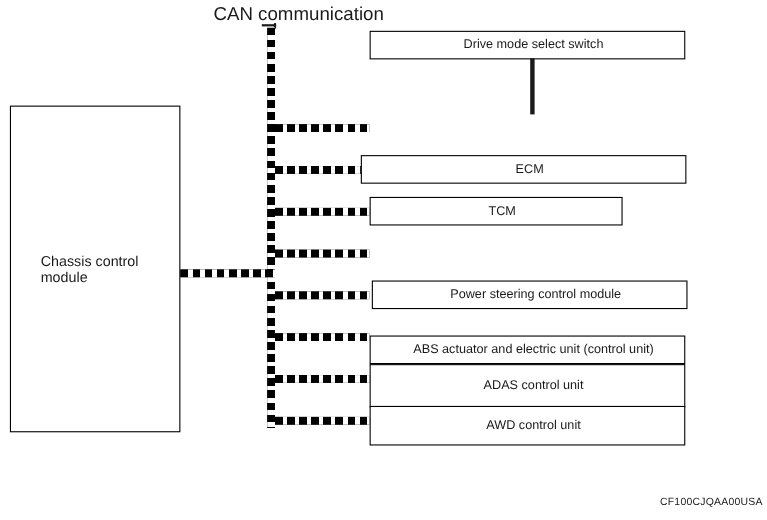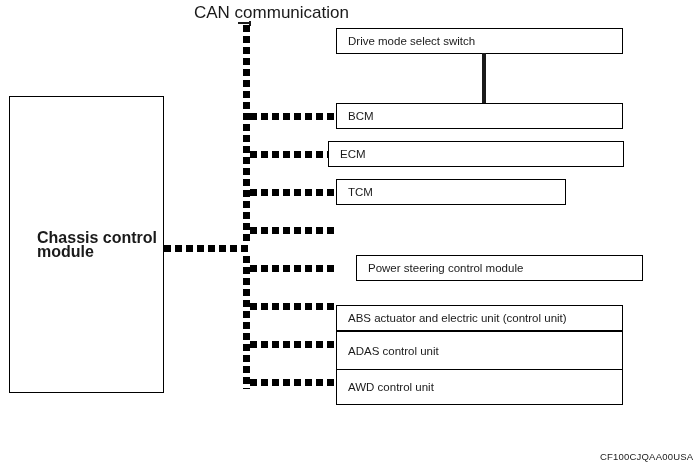--- a/index.html
+++ b/index.html
@@ -28,45 +28,45 @@
   }
 
   
   .node-box {
     position: absolute;
     box-sizing: border-box;
     border: 1.6px solid #000000;
     background: #ffffff;
     display: flex;
     align-items: center;
+    justify-content: center;
   }
   .node-label {
     font-size: 11.5px;
     line-height: 14px;
     white-space: pre-line;
     padding-left: 11px;
     color: #1a1a1a;
   }
 
   
   .chassis-box {
     position: absolute;
     box-sizing: border-box;
     border: 1.6px solid #000000;
     background: #ffffff;
     display: flex;
     align-items: center;
   }
   .chassis-label {
-    font-size: 16px;
+    font-size: 13px;
     line-height: 14px;
     white-space: pre-line;
     padding-left: 27px;
     color: #1a1a1a;
-    font-weight: bold;
   }
 
   
   
   .bus-vertical {
     position: absolute;
     background-image: repeating-linear-gradient(
       to bottom,
       #000000 0px, #000000 7px,
       #ffffff 7px, #ffffff 11px
@@ -129,38 +129,35 @@
 
   <div class="bus-horizontal" style="left:164px; top:245px; width:86px; height:7px;"></div>
 
   <div class="node-box" style="left:336px; top:28px; width:287px; height:26px;">
     <span class="node-label">Drive mode select switch</span>
   </div>
 
   <div class="solid-connector" style="left:482px; top:53px; width:4px; height:51px;"></div>
 
   <div class="bus-horizontal" style="left:250px; top:113px; width:86px; height:7px;"></div>
-  <div class="node-box" style="left:336px; top:103px; width:287px; height:26px;">
-    <span class="node-label">BCM</span>
-  </div>
 
   <div class="bus-horizontal" style="left:250px; top:151px; width:86px; height:7px;"></div>
   <div class="node-box" style="left:328px; top:141px; width:296px; height:26px;">
     <span class="node-label">ECM</span>
   </div>
 
   <div class="bus-horizontal" style="left:250px; top:189px; width:86px; height:7px;"></div>
   <div class="node-box" style="left:336px; top:179px; width:230px; height:26px;">
     <span class="node-label">TCM</span>
   </div>
 
   <div class="bus-horizontal" style="left:250px; top:227px; width:86px; height:7px;"></div>
 
   <div class="bus-horizontal" style="left:250px; top:265px; width:86px; height:7px;"></div>
-  <div class="node-box" style="left:356px; top:255px; width:287px; height:26px;">
+  <div class="node-box" style="left:338px; top:255px; width:287px; height:26px;">
     <span class="node-label">Power steering control module</span>
   </div>
 
   <div class="bus-horizontal" style="left:250px; top:303px; width:86px; height:7px;"></div>
   <div class="node-box" style="left:336px; top:293px; width:287px; height:26px;margin-top:12px;">
     <span class="node-label">ABS actuator and electric unit (control unit)</span>
   </div>
 
   <div class="bus-horizontal" style="left:250px; top:341px; width:86px; height:7px;"></div>
   <div class="node-box" style="left:336px; top:331px; width:287px; height:40px;">

